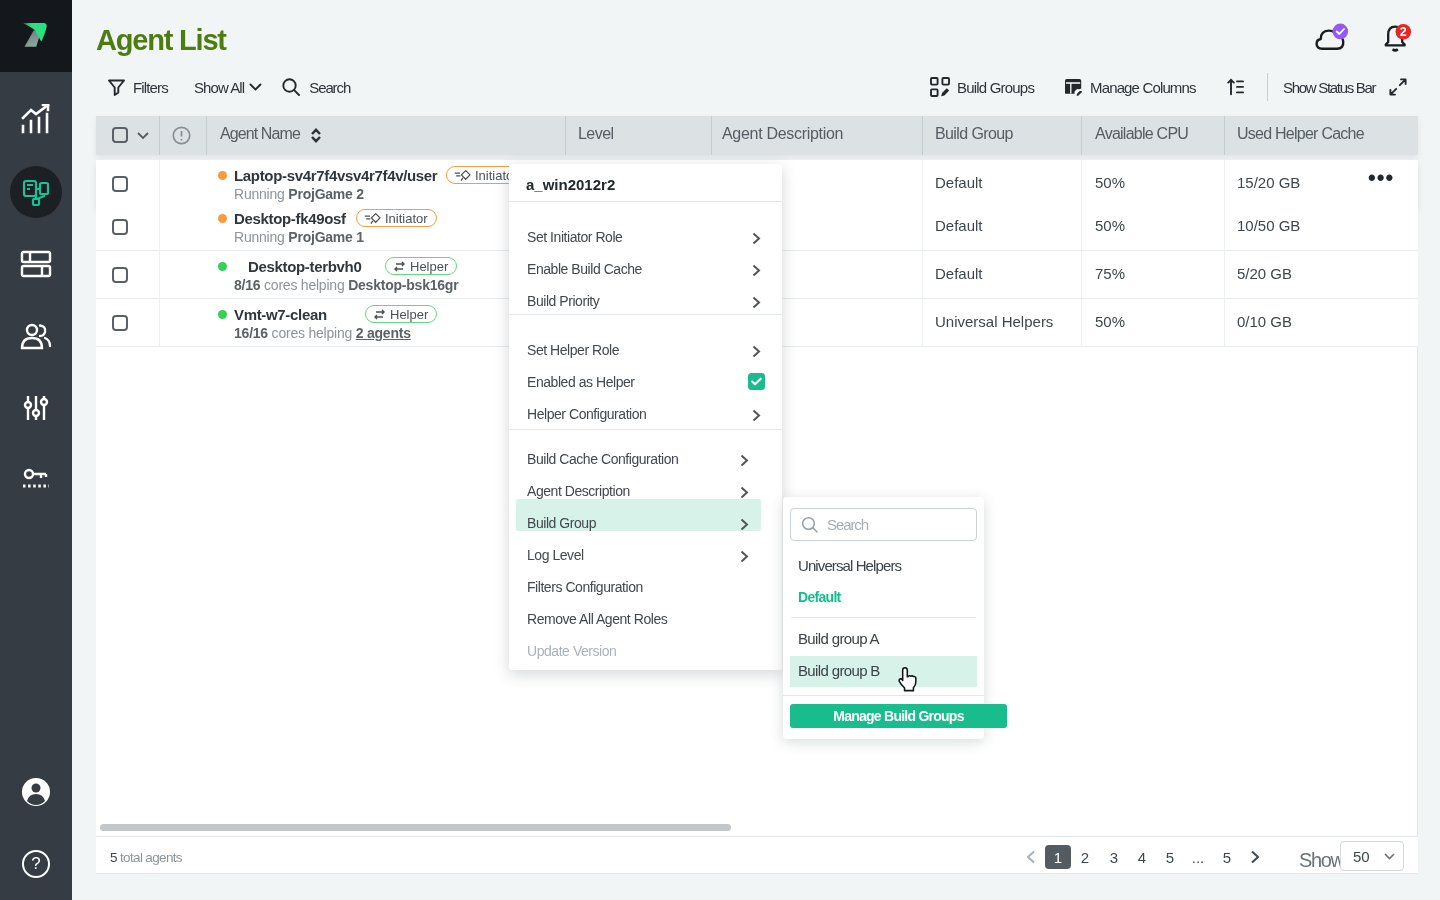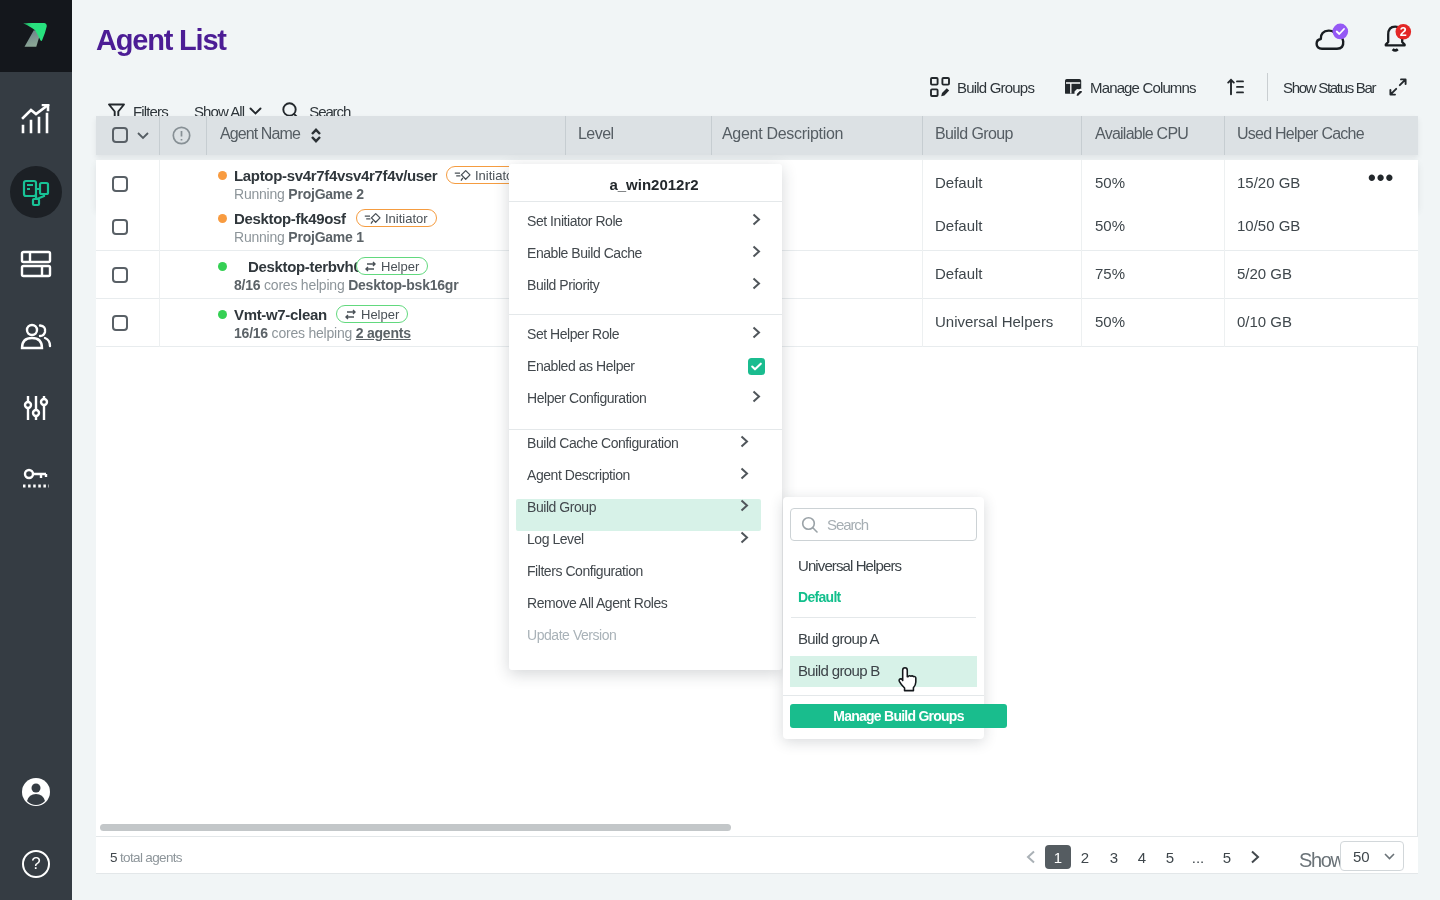--- a/index.html
+++ b/index.html
@@ -7,48 +7,48 @@
 body { background:#f1f5f6; position:relative; }
 .abs { position:absolute; }
 
 
 .sidebar { position:absolute; left:0; top:0; width:72px; height:900px; background:#353c43; z-index:30; }
 .logoblk { position:absolute; left:0; top:0; width:72px; height:72px; background:#14171c; }
 .sideicon { position:absolute; left:0; width:72px; display:flex; justify-content:center; }
 .selcircle { position:absolute; left:10px; top:166px; width:52px; height:52px; border-radius:50%; background:#1c2025; display:flex; align-items:center; justify-content:center; }
 
 
-.h1 { position:absolute; left:96px; top:24px; font-size:29px; font-weight:bold; color:#4c1d95; letter-spacing:-1.2px; }
+.h1 { position:absolute; left:96px; top:24px; font-size:29px; font-weight:bold; color:#4d7c0f; letter-spacing:-1.2px; }
 
 
 .tb { position:absolute; top:75px; height:24px; display:flex; align-items:center; font-size:15px; color:#2e353a; white-space:nowrap; }
 .tbt { position:absolute; font-size:15px; color:#2e353a; white-space:nowrap; }
 
 
 .tablewrap { position:absolute; left:96px; top:116px; width:1322px; }
 .thead { position:absolute; left:0; top:0; width:1322px; height:39px; background:#dce1e4; color:#555d63; font-size:16px; box-shadow:0 3px 5px rgba(80,90,100,.10); }
 .thead .lbl { position:absolute; top:9px; }
 .vline { position:absolute; top:0; width:1px; background:#c6cdd1; height:39px; }
 .row { position:absolute; left:0; width:1322px; height:48px; background:#fff; border-bottom:1px solid #e8ecee; }
 .rvline { position:absolute; top:0; width:1px; background:#edf0f1; height:48px; }
 .cell { position:absolute; font-size:15px; color:#3f474c; }
 .cb { width:16px; height:16px; border:2px solid #596066; border-radius:4px; background:transparent; }
 .dot { position:absolute; width:9px; height:9px; border-radius:50%; }
 .aname { position:absolute; font-size:15px; font-weight:bold; color:#30373c; letter-spacing:-0.33px; }
 .asub { position:absolute; font-size:14px; color:#8d959a; letter-spacing:-0.22px; }
 .asub b { color:#5b6267; font-weight:bold; }
 .tag { position:absolute; height:18px; border-radius:10px; display:flex; align-items:center; padding:0 8px 0 7px; font-size:13px; color:#4a5157; background:#fff; gap:4px; top:6px; }
 .tag.init { border:1px solid #f59c40; }
-.tag.help { border:1px solid #62d97e; }
+.tag.help { border:1px solid #62d97e;margin-left:29px; }
 
 
 .menu { position:absolute; left:509px; top:164px; width:273px; background:#fff; border-radius:3px; box-shadow:0 4px 16px rgba(40,50,60,.2); z-index:40; }
-.mtitle { height:37px; padding:12px 0 0 17px; font-size:15px; font-weight:bold; color:#23282c; letter-spacing:0;text-align:center; }
+.mtitle { height:37px; padding:12px 0 0 17px; font-size:15px; font-weight:bold; color:#23282c; letter-spacing:0; }
 .mdiv { height:1px; background:#e4e8ea; }
-.mitem { height:32px; display:flex; align-items:flex-start; padding:0 21px 0 18px; font-size:14px; letter-spacing:-0.45px; color:#42484d; justify-content:space-between; }
+.mitem { height:32px; display:flex; align-items:flex-end; padding:0 21px 0 18px; font-size:14px; letter-spacing:-0.45px; color:#42484d; justify-content:space-between; }
 .mhl { background:#d7f2e8; margin:0 9px 0 7px; padding:0 12px 0 11px; border-radius:2px; }
 .chevsvg { width:9px; height:13px; }
 .submenu { position:absolute; left:783px; top:497px; width:201px; height:242px; background:#fff; border-radius:4px; box-shadow:0 3px 14px rgba(40,50,60,.18); z-index:41; }
 
 
 .footer { position:absolute; left:96px; top:836px; width:1322px; height:38px; background:#fff; border-top:1px solid #e3e7e9; border-bottom:1px solid #e3e7e9; }
 .scrollbar { position:absolute; left:100px; top:824px; width:631px; height:7px; border-radius:4px; background:#c3c7c9; }
 .pgnum { position:absolute; top:845px; width:26px; height:24px; display:flex; align-items:center; justify-content:center; font-size:15px; color:#3f474c; }
 </style>
 </head>
@@ -148,21 +148,21 @@
   <circle cx="26.3" cy="10.4" r="7.8" fill="#9559f5"></circle>
   <path d="M22.7 10.5 L25.3 13 L30 8" stroke="#fff" stroke-width="1.8" fill="none" stroke-linecap="round" stroke-linejoin="round"></path>
 </svg>
 <svg class="abs" style="left:1381px;top:22px" width="34" height="31" viewBox="0 0 34 31">
   <path d="M7.2 20 L7.2 12.6 Q7.2 4.6 14.2 4.6 Q21.2 4.6 21.2 12.6 L21.2 20 L23.6 22.6 L23.6 23.4 L4.8 23.4 L4.8 22.6 Z" fill="none" stroke="#191d21" stroke-width="2.3" stroke-linejoin="round"></path>
   <path d="M11.6 27.2 Q14.2 29.6 16.8 27.2" stroke="#191d21" stroke-width="2.6" fill="none"></path>
   <circle cx="22.3" cy="9.7" r="7.8" fill="#e32726"></circle>
   <text x="22.3" y="14.3" font-size="12.5" font-weight="bold" fill="#fff" text-anchor="middle" font-family="Liberation Sans">2</text>
 </svg>
 
-<div class="tb" style="left:107px;margin-top:24px;">
+<div class="tb" style="left:107px;">
   <svg width="19" height="19" viewBox="0 0 19 19">
       <path d="M2 2.5 L17 2.5 L11.3 9.5 L11.3 14.5 L7.7 17 L7.7 9.5 Z" fill="none" stroke="#23282c" stroke-width="1.9" stroke-linejoin="round"></path>
     </svg>
   <span style="margin-left:7px;letter-spacing:-0.85px">Filters</span>
   <span style="margin-left:26px;letter-spacing:-0.9px">Show All</span>
   <svg style="margin-left:5px" width="13" height="8" viewBox="0 0 13 8">
       <path d="M1.5 1.5 L6.5 6.5 L11.5 1.5" fill="none" stroke="#23282c" stroke-width="1.9" stroke-linecap="round"></path>
     </svg>
   <svg style="margin-left:19px" width="20" height="20" viewBox="0 0 20 20">
       <circle cx="8.5" cy="8.5" r="6.2" fill="none" stroke="#23282c" stroke-width="1.9"></circle>

